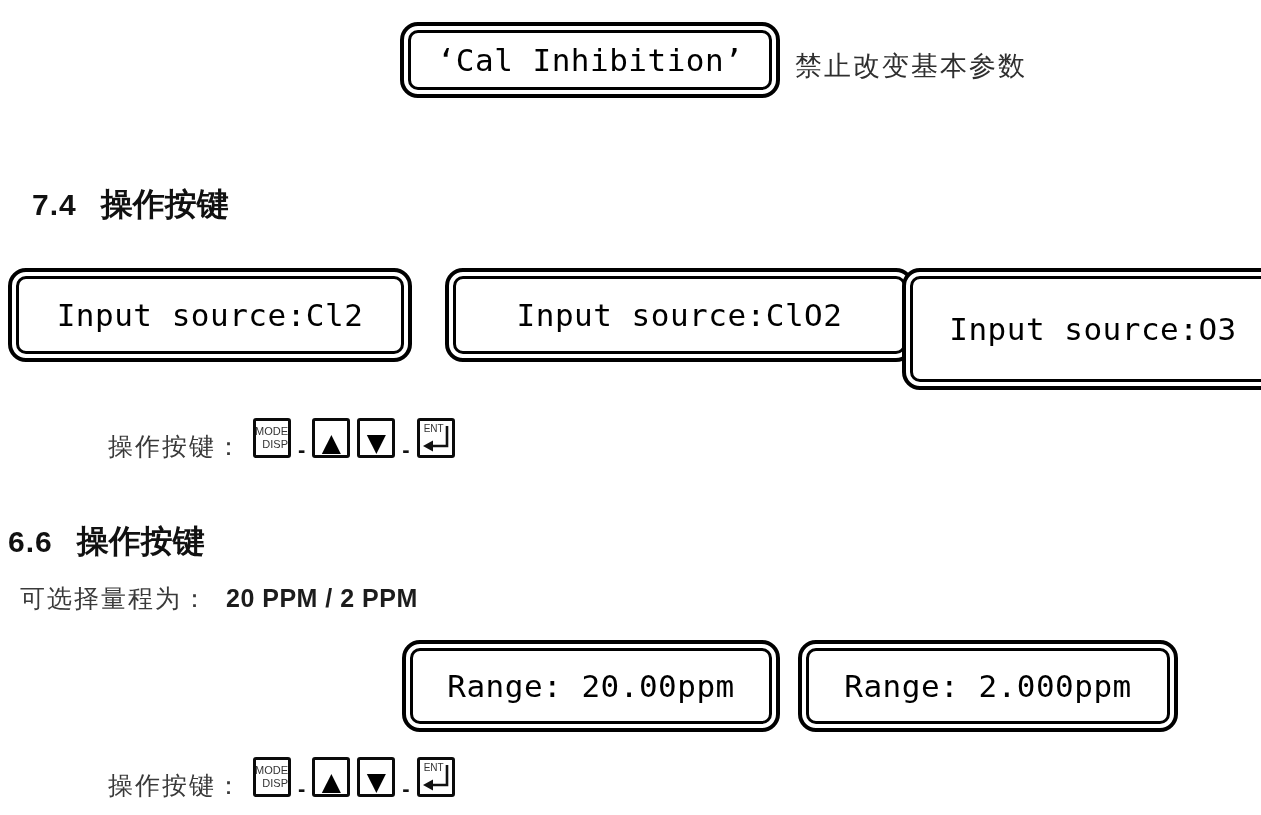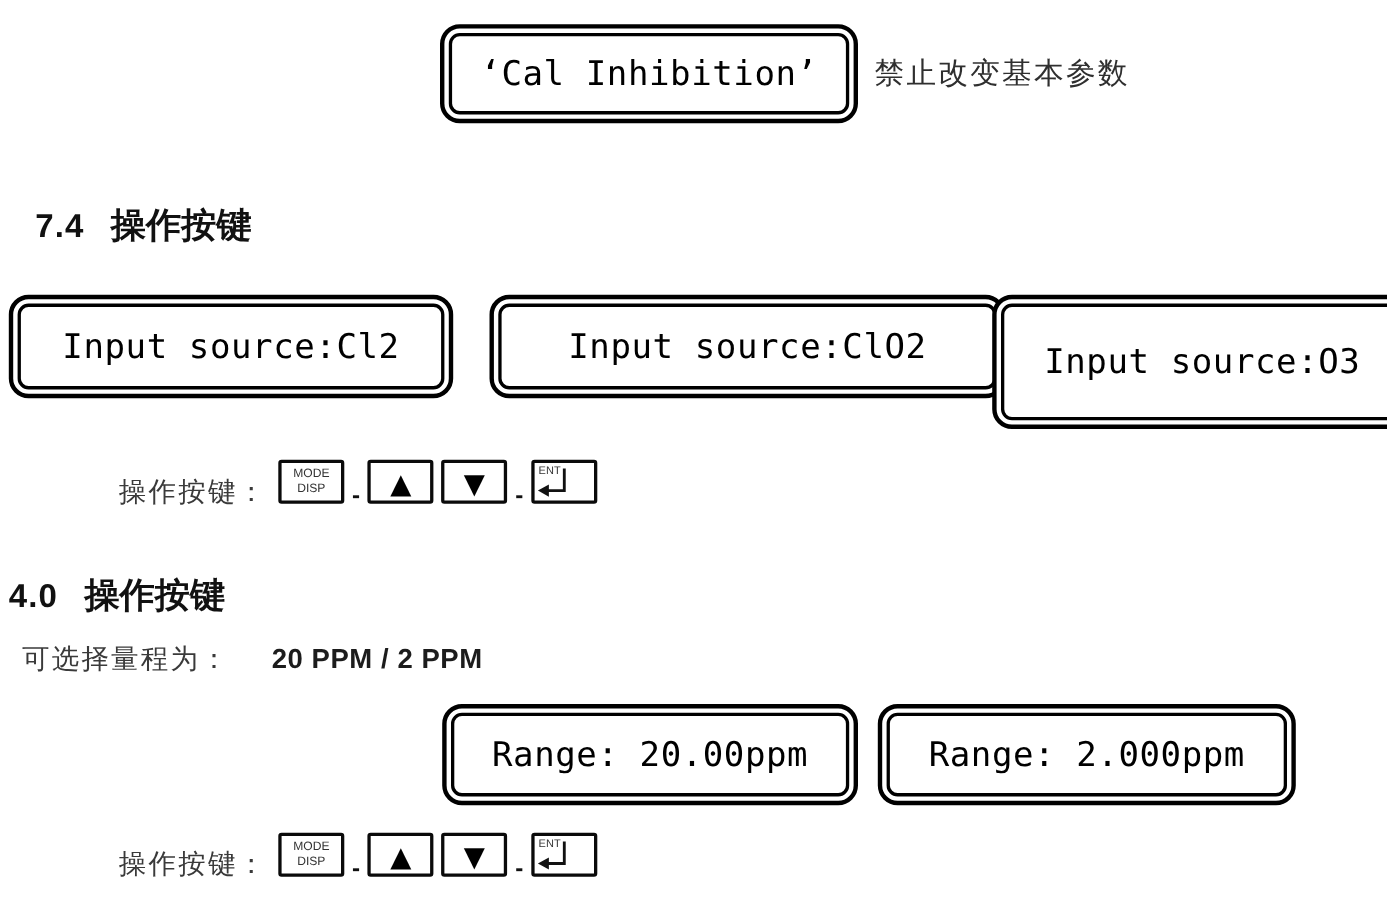--- a/index.html
+++ b/index.html
@@ -26,42 +26,42 @@
     position:absolute;display:flex;align-items:baseline;gap:24px;
     font-weight:bold;color:#111;
   }
   .heading .num{font-size:30px;letter-spacing:1px;}
   .heading .ttl{font-size:32px;}
   
   .note{position:absolute;font-size:27px;color:#2f2f2f;letter-spacing:2px;}
   .keys-label{position:absolute;font-size:25px;color:#3a3a3a;letter-spacing:2px;}
   .range-note{position:absolute;font-size:25px;display:flex;align-items:baseline;}
   .range-note .lbl{color:#3a3a3a;letter-spacing:2px;}
-  .range-note .val{color:#1c1c1c;font-weight:600;margin-left:38px;letter-spacing:0.5px;}
+  .range-note .val{color:#1c1c1c;font-weight:600;margin-left:17px;letter-spacing:0.5px;}
   
   .keys-row{position:absolute;display:flex;align-items:center;gap:7px;}
   .key{
-    box-sizing:border-box;width:60px;height:40px;flex:0 0 auto;
+    box-sizing:border-box;width:38px;height:40px;flex:0 0 auto;
     border:3px solid #0a0a0a;background:#fff;border-radius:3px;
-    display:flex;align-items:center;justify-content:center;position:relative;
+    display:flex;align-items:flex-end;justify-content:center;position:relative;
   }
   .key.mode{flex-direction:column;font-size:11px;line-height:1.15;color:#333;
     letter-spacing:0;text-align:center;}
   .key.arrow{font-size:25px;color:#000;line-height:1;padding-top:2px;
     font-family:"DejaVu Sans", sans-serif;}
   .key.ent .ent-txt{
     position:absolute;top:2px;left:4px;font-size:10px;color:#333;letter-spacing:0;
   }
   .key.ent svg{position:absolute;left:1px;top:2px;}
   .dash{font-size:22px;font-weight:bold;color:#111;transform:translateY(12px);}
 </style>
 </head>
 <body>
 
-<div class="lcd" style="left:400px;top:22px;width:380px;height:90px;">
+<div class="lcd" style="left:400px;top:22px;width:380px;height:76px;">
   <div class="inner">‘Cal Inhibition’</div>
 </div>
 <div class="note" style="left:795px;top:48px;">禁止改变基本参数</div>
 
 <div class="heading" style="left:8px;top:183px;margin-left:24px;">
   <span class="num">7.4</span>
   <span class="ttl">操作按键</span>
 </div>
 
 <div class="lcd" style="left:8px;top:268px;width:404px;height:94px;">
@@ -91,21 +91,21 @@
   <div class="key ent">
     <span class="ent-txt">ENT</span>
     <svg width="32" height="34" viewBox="0 0 32 34">
       <path d="M26 3 L26 23 L10 23" fill="none" stroke="#111" stroke-width="2.6"></path>
       <polygon points="12,17.5 12,28.5 2,23" fill="#111"></polygon>
     </svg>
   </div>
 </div>
 
 <div class="heading" style="left:8px;top:520px;">
-  <span class="num">4.0</span>
+  <span class="num">6.6</span>
   <span class="ttl">操作按键</span>
 </div>
 
 <div class="range-note" style="left:20px;top:582px;">
   <span class="lbl">可选择量程为：</span>
   <span class="val">20 PPM / 2 PPM</span>
 </div>
 
 <div class="lcd" style="left:402px;top:640px;width:378px;height:92px;">
   <div class="inner">Range: 20.00ppm</div>

